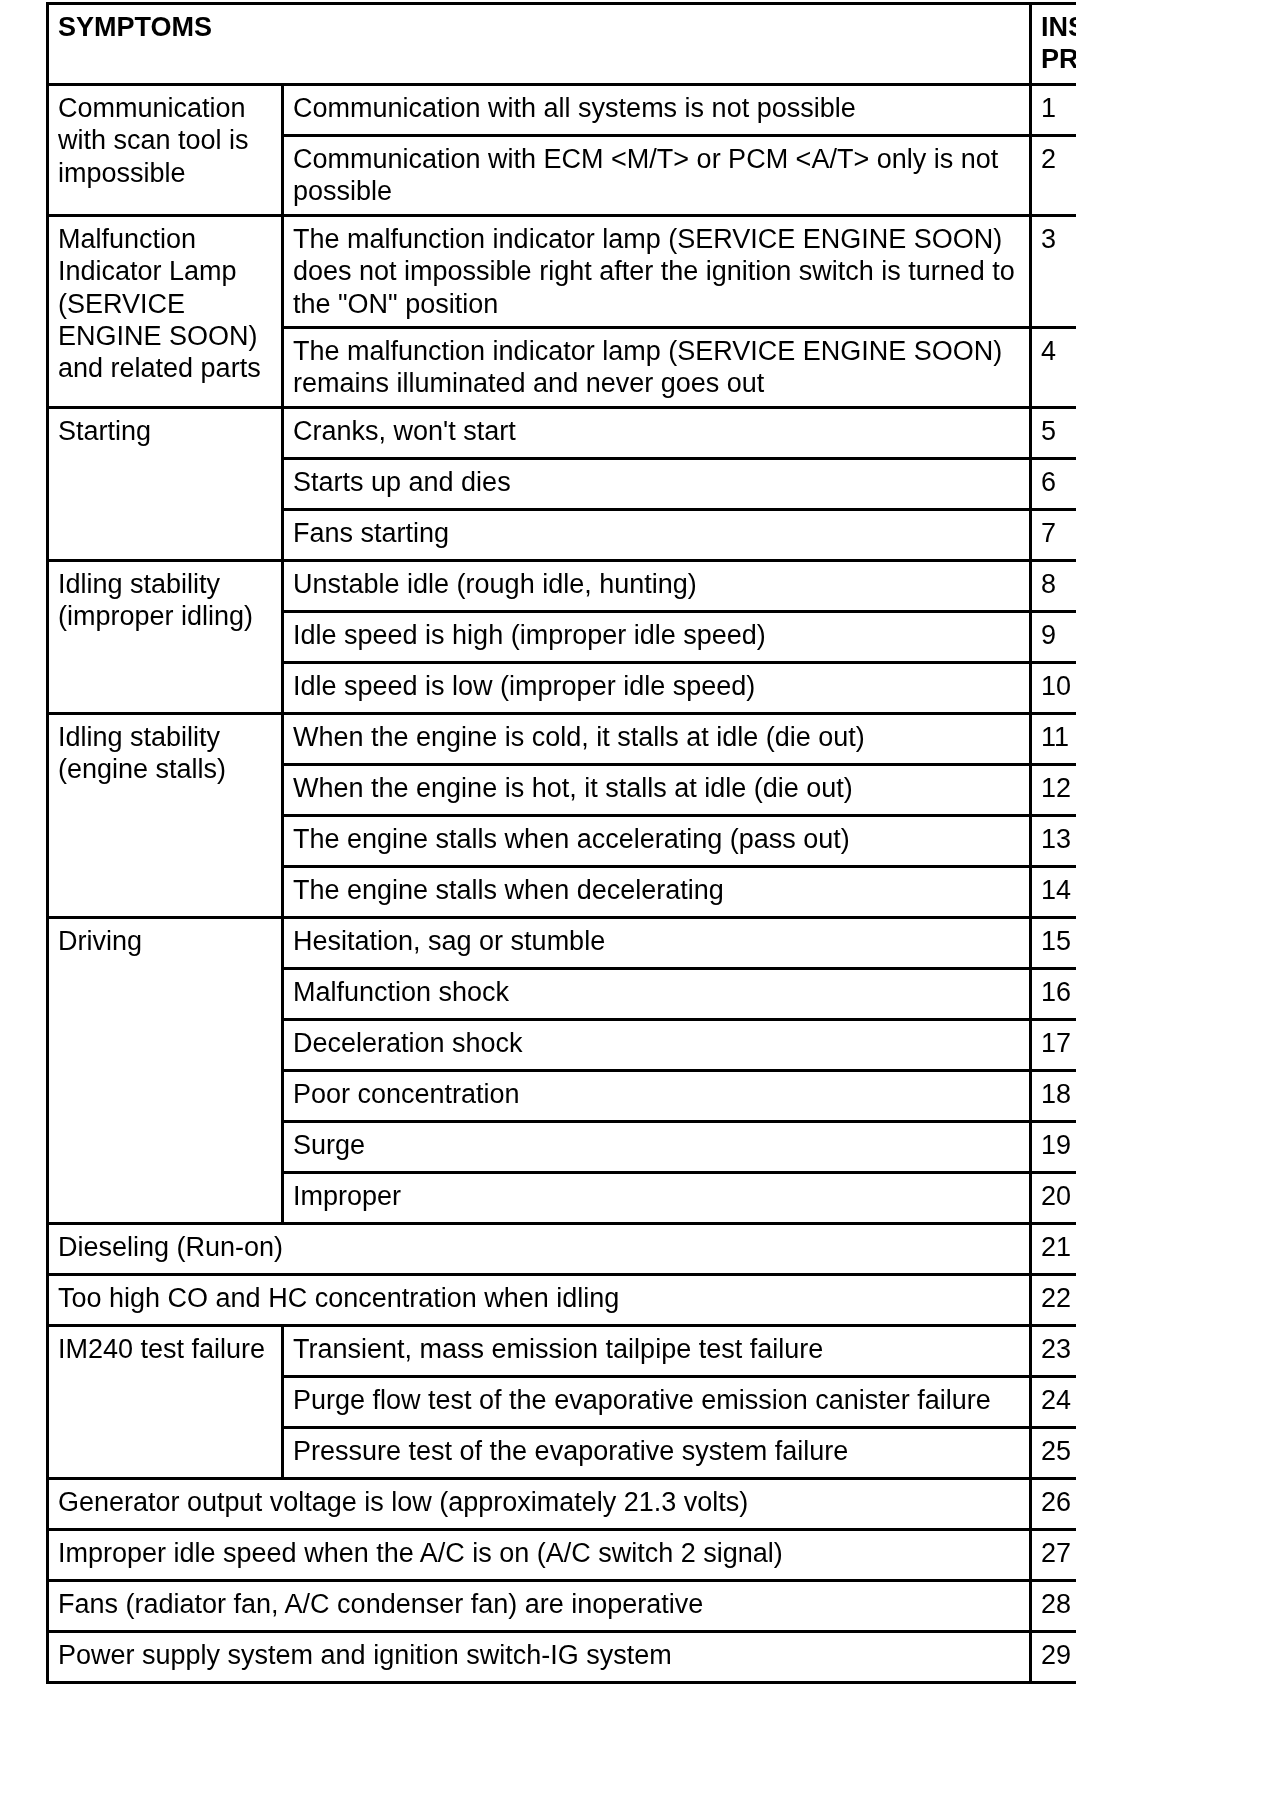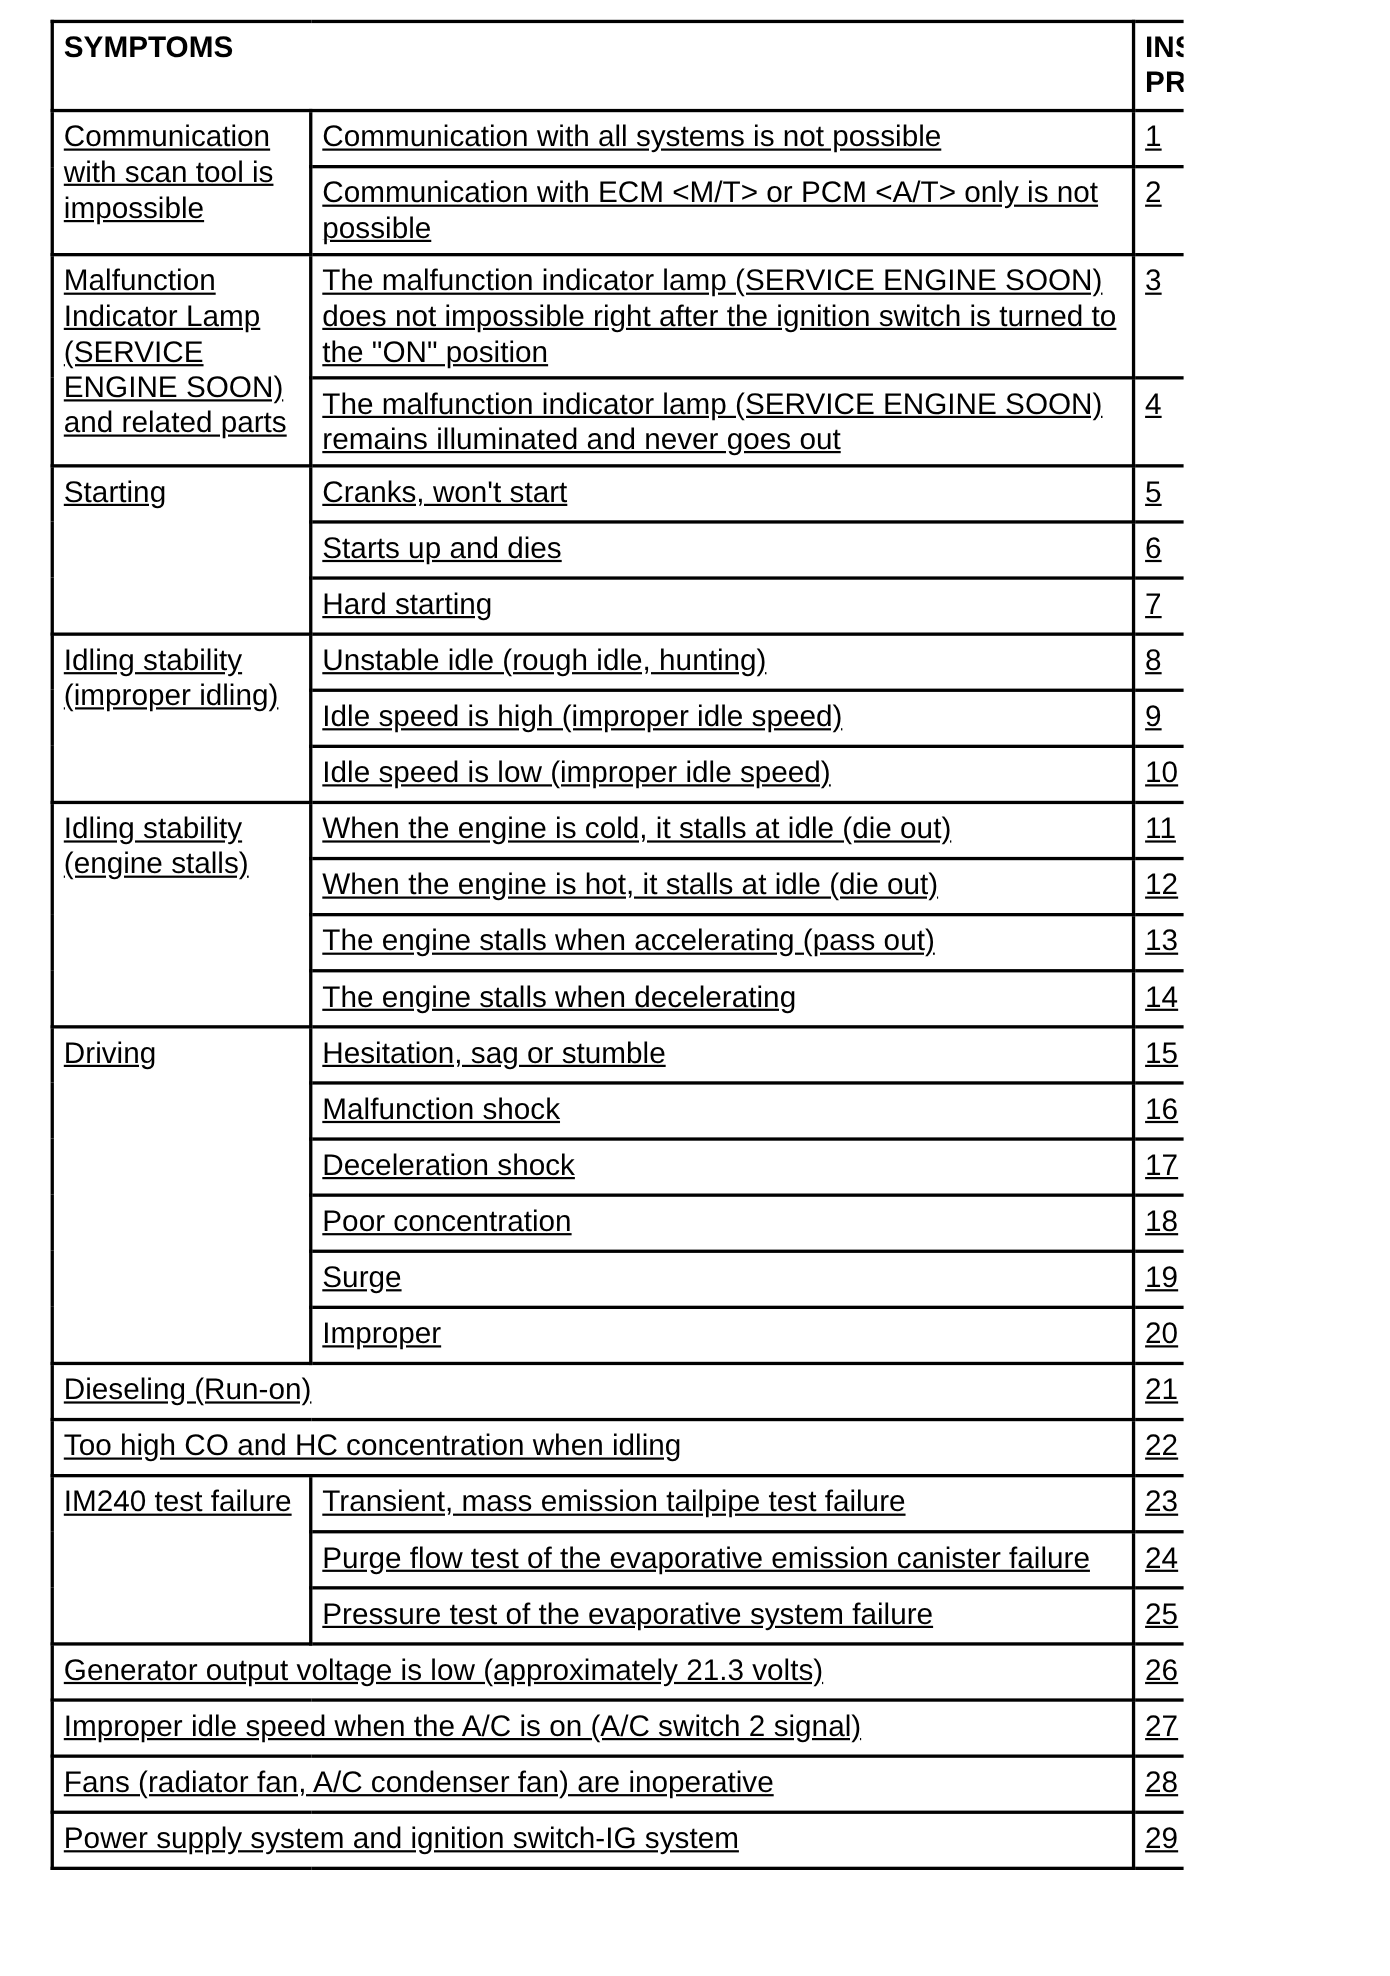--- a/index.html
+++ b/index.html
@@ -5,21 +5,21 @@
   html, body {
     margin: 0;
     padding: 0;
     background: #ffffff;
   }
   .page {
     width: 1076px;
     height: 1796px;
     background: #ffffff;
     box-sizing: border-box;
-    padding: 18px 0 0 46px;
+    padding: 2px 0 0 46px;
     overflow: hidden;
   }
   table.symptoms {
     border-collapse: collapse;
     table-layout: fixed;
     width: 1192px;
     font-family: "Liberation Sans", "DejaVu Sans", sans-serif;
     font-size: 27px;
     line-height: 1.2;
     color: #000000;
@@ -34,21 +34,20 @@
     text-align: left;
     padding: 6px 8px 6px 9px;
     overflow-wrap: break-word;
   }
   table.symptoms th {
     font-weight: bold;
     height: 66px;
   }
   table.symptoms tr.r {
     height: 51px;
-    text-decoration: underline;
   }
 </style>
 </head>
 <body>
 
 <div class="page">
   <table class="symptoms">
     <colgroup>
       <col class="c-group">
       <col class="c-symptom">
@@ -84,21 +83,21 @@
     <tr class="r">
       <td rowspan="3">Starting</td>
       <td>Cranks, won't start</td>
       <td>5</td>
     </tr>
     <tr class="r">
       <td>Starts up and dies</td>
       <td>6</td>
     </tr>
     <tr class="r">
-      <td>Hard starting</td>
+      <td>Fans starting</td>
       <td>7</td>
     </tr>
 
     <tr class="r">
       <td rowspan="3">Idling stability (improper idling)</td>
       <td>Unstable idle (rough idle, hunting)</td>
       <td>8</td>
     </tr>
     <tr class="r">
       <td>Idle speed is high (improper idle speed)</td>

